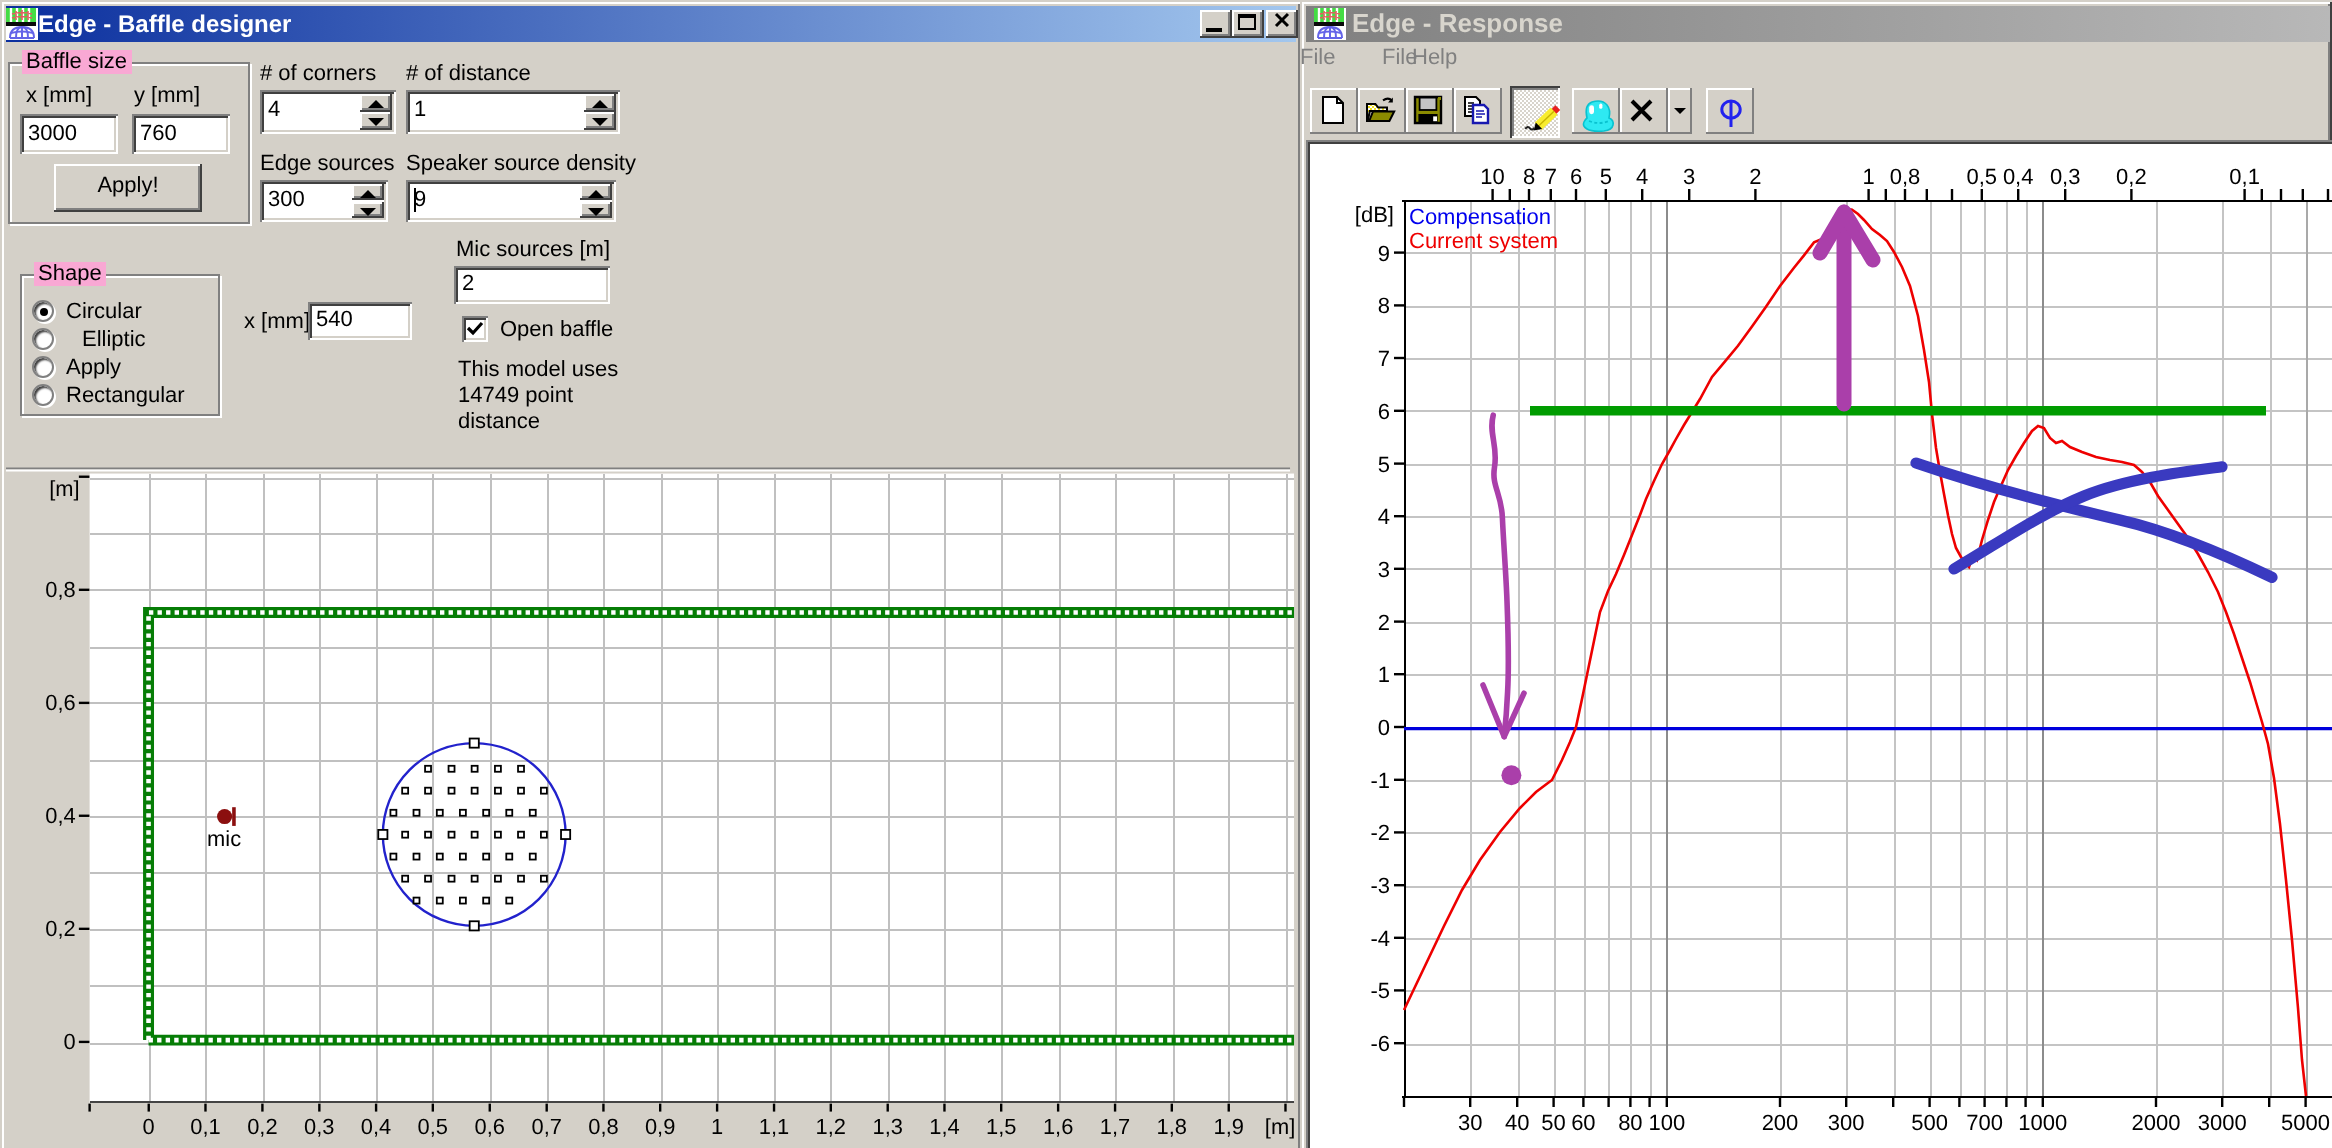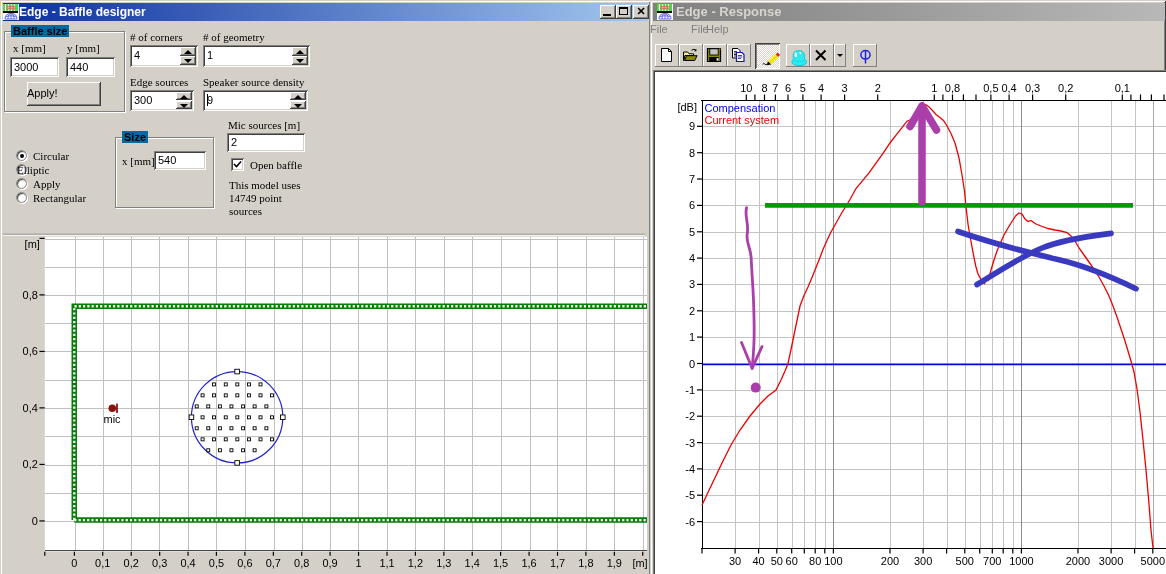--- a/index.html
+++ b/index.html
@@ -7,23 +7,23 @@
   box-shadow: inset 1px 1px 0 #d4d0c8, inset -1px -1px 0 #404040, inset 2px 2px 0 #fff, inset -2px -2px 0 #808080; }
 .tb { position:absolute; left:3px; top:3px; height:18px; overflow:hidden;text-decoration:underline; }
 .tb .ttl { position:absolute; left:17px; top:2px; font-size:12px; font-weight:bold; white-space:nowrap; }
 .tb .ico { position:absolute; left:1px; top:1px; }
 .wbtn { position:absolute; top:2px; width:16px; height:14px; background:#d4d0c8;
   box-shadow: inset -1px -1px 0 #404040, inset 1px 1px 0 #fff, inset -2px -2px 0 #808080; }
 .sunk { position:absolute; background:#fff;
   box-shadow: inset 1px 1px 0 #808080, inset -1px -1px 0 #fff, inset 2px 2px 0 #404040, inset -2px -2px 0 #d4d0c8; }
 .sunk span { position:absolute; left:4px; top:4px; }
 .gb { position:absolute; border:1px solid #808080; box-shadow:1px 1px 0 #fff, inset 1px 1px 0 #fff; }
-.gb > b { position:absolute; top:-7px; left:6px; background:#0369a1; padding:0 2px; font-weight:bold; white-space:nowrap; }
-.lbl { position:absolute; white-space:nowrap;font-family:Liberation Serif, serif; }
-.btn3 { position:absolute; background:#d4d0c8; text-align:left;
+.gb > b { position:absolute; top:-7px; left:6px; background:#f9a8d4; padding:0 2px; font-weight:normal; white-space:nowrap; }
+.lbl { position:absolute; white-space:nowrap; }
+.btn3 { position:absolute; background:#d4d0c8; text-align:center;
   box-shadow: inset -1px -1px 0 #404040, inset 1px 1px 0 #fff, inset -2px -2px 0 #808080, inset 2px 2px 0 #d4d0c8; }
 .spin { position:absolute; background:#fff;
   box-shadow: inset 1px 1px 0 #808080, inset -1px -1px 0 #fff, inset 2px 2px 0 #404040, inset -2px -2px 0 #d4d0c8; }
 .spin .v { position:absolute; left:4px; top:4px; }
 .sb { position:absolute; right:2px; width:16px; background:#d4d0c8;
   box-shadow: inset -1px -1px 0 #404040, inset 1px 1px 0 #fff, inset -2px -2px 0 #808080; }
 .up { top:2px; } .dn { bottom:2px; }
 .tri-u { position:absolute; left:4px; top:3px; width:0; height:0;
   border-left:4px solid transparent; border-right:4px solid transparent; border-bottom:4px solid #000; }
 .tri-d { position:absolute; left:4px; top:3px; width:0; height:0;
@@ -75,26 +75,26 @@
 
  <div class="gb" style="left:4px;top:31px;width:121px;height:81px">
       <b>Baffle size</b>
     </div>
  <div class="lbl" style="left:13px;top:42px">x [mm]</div>
  <div class="lbl" style="left:67px;top:42px">y [mm]</div>
  <div class="sunk" style="left:10px;top:57px;width:49px;height:20px">
       <span>3000</span>
     </div>
  <div class="sunk" style="left:66px;top:57px;width:49px;height:20px">
-      <span>440</span>
+      <span>760</span>
     </div>
  <div class="btn3" style="left:27px;top:82px;width:74px;height:24px;line-height:23px">Apply!</div>
 
  <div class="lbl" style="left:130px;top:31px"># of corners</div>
- <div class="lbl" style="left:203px;top:31px"># of geometry</div>
+ <div class="lbl" style="left:203px;top:31px"># of distance</div>
  <div class="spin" style="left:130px;top:45px;width:68px;height:22px">
       <span class="v">4</span>
    <div class="sb up" style="height:9px">
         <i class="tri-u"></i>
       </div>
       <div class="sb dn" style="height:9px">
         <i class="tri-d"></i>
       </div>
     </div>
  <div class="spin" style="left:203px;top:45px;width:107px;height:22px">
@@ -121,48 +121,48 @@
       <span class="v">9</span>
       <div style="position:absolute;left:4px;top:4px;width:1px;height:12px;background:#000"></div>
    <div class="sb up" style="height:8px">
         <i class="tri-u" style="top:2.5px"></i>
       </div>
       <div class="sb dn" style="height:8px">
         <i class="tri-d" style="top:2.5px"></i>
       </div>
     </div>
 
+ <div class="gb" style="left:10px;top:137px;width:100px;height:71px">
+      <b>Shape</b>
+    </div>
  <div class="radio on" style="left:16px;top:150px"></div>
     <div class="lbl" style="left:33px;top:150px">Circular</div>
  <div class="radio" style="left:16px;top:164px"></div>
-    <div class="lbl" style="left:17px;top:164px">Elliptic</div>
+    <div class="lbl" style="left:41px;top:164px">Elliptic</div>
  <div class="radio" style="left:16px;top:178px"></div>
     <div class="lbl" style="left:33px;top:178px">Apply</div>
  <div class="radio" style="left:16px;top:192px"></div>
     <div class="lbl" style="left:33px;top:192px">Rectangular</div>
- <div class="gb" style="left:115px;top:137px;width:99px;height:71px">
-      <b>Size</b>
-    </div>
  <div class="lbl" style="left:122px;top:155px">x [mm]</div>
  <div class="sunk" style="left:154px;top:151px;width:52px;height:19px">
       <span style="top:3px">540</span>
     </div>
 
  <div class="lbl" style="left:228px;top:119px">Mic sources [m]</div>
  <div class="sunk" style="left:227px;top:133px;width:78px;height:19px">
       <span style="top:3px">2</span>
     </div>
  <div class="cb" style="left:231px;top:158px">
    <svg width="13" height="13" viewBox="0 0 13 13">
         <path d="M3 6 L5.5 8.5 L10 3.5" fill="none" stroke="#000" stroke-width="1.6"></path>
       </svg></div>
  <div class="lbl" style="left:250px;top:159px">Open baffle</div>
  <div class="lbl" style="left:229px;top:179px">This model uses</div>
  <div class="lbl" style="left:229px;top:192px">14749 point</div>
- <div class="lbl" style="left:229px;top:205px">sources</div>
+ <div class="lbl" style="left:229px;top:205px">distance</div>
 
  <svg style="position:absolute;left:3px;top:233px" width="648" height="341" viewBox="3 233 651 341">
       <line x1="3" y1="233.5" x2="648" y2="233.5" stroke="#808080" stroke-width="1"></line>
       <line x1="3" y1="234.5" x2="648" y2="234.5" stroke="#fff" stroke-width="1"></line>
       <rect x="45" y="236" width="605" height="316" fill="#fff"></rect>
       <g shape-rendering="crispEdges">
         <line x1="75.5" y1="236" x2="75.5" y2="552" stroke="#c0c0c0" stroke-width="1"></line>
         <line x1="103.5" y1="236" x2="103.5" y2="552" stroke="#c0c0c0" stroke-width="1"></line>
         <line x1="132.5" y1="236" x2="132.5" y2="552" stroke="#c0c0c0" stroke-width="1"></line>
         <line x1="160.5" y1="236" x2="160.5" y2="552" stroke="#c0c0c0" stroke-width="1"></line>

